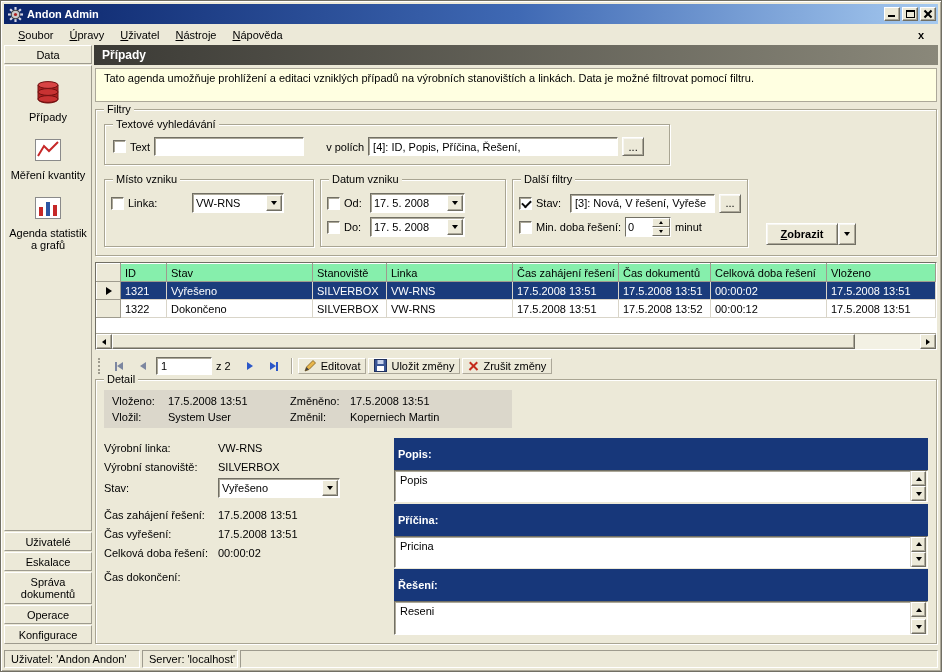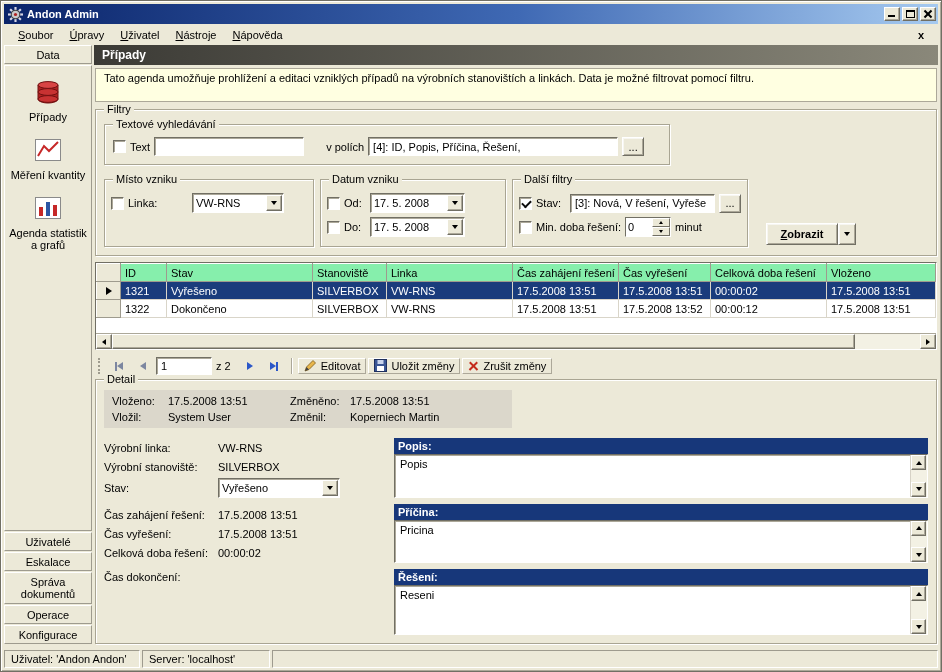--- a/index.html
+++ b/index.html
@@ -104,31 +104,31 @@
 .detail{flex:1;margin:0 1px 2px;padding:10px 8px 8px;display:flex;flex-direction:column;min-height:0}
 .meta-panel{width:408px;background:#DBD7CB;padding:5px 8px;display:grid;grid-template-columns:56px 122px 60px 1fr;row-gap:4px;margin:0 0 10px;flex:0 0 auto}
 .detail-body{flex:1;display:flex;min-height:0;gap:14px}
 .dleft{width:276px;flex:0 0 auto}
 .drow{display:flex;align-items:center;min-height:19px}
 .dl{width:114px;flex:0 0 auto}
 .dleft .combo{width:122px}
 .gap6{height:5px}
 .dright{flex:1;display:flex;flex-direction:column;min-width:0}
 .txt-section{display:flex;flex-direction:column;flex:1;min-height:0}
-.txt-header{height:16px;background:#17377A;color:#fff;display:flex;align-items:center;padding:0 4px;font-weight:bold;flex:0 0 auto}
+.txt-header{height:32px;background:#17377A;color:#fff;display:flex;align-items:center;padding:0 4px;font-weight:bold;flex:0 0 auto}
 .txt-box{flex:1;display:flex;background:#fff;margin-bottom:6px;min-height:32px}
 .txt-section:last-child .txt-box{margin-bottom:0}
 .txt-content{flex:1;padding:3px 5px;overflow:hidden}
 .vscroll{width:17px;display:flex;flex-direction:column;background:#F3F1E4;border-left:1px solid #D6D2C6}
 .vscroll .sbtn{width:15px}
 .vtrack{flex:1}
 
 .statusbar{height:22px;display:flex;gap:2px;align-items:flex-end;padding-top:3px;flex:0 0 auto}
 .sb-panel{height:18px;border:1px solid;border-color:#9E9B8E #fff #fff #9E9B8E;display:flex;align-items:center;padding:0 6px;white-space:nowrap;overflow:hidden}
-.sb-user{width:136px}.sb-server{width:128px}.sb-fill{flex:1}
+.sb-user{width:136px}.sb-server{width:96px}.sb-fill{flex:1}
 </style>
 </head>
 <body>
 
 <div class="window">
 
   <div class="titlebar">
     <span class="title-icon">
       <svg width="15" height="15" viewBox="0 0 14 14">
           <g stroke="#D8D8E8" stroke-width="2">
@@ -319,21 +319,21 @@
                 <col>
             </colgroup>
             <thead>
               <tr>
                 <th class="sel"></th>
                 <th>ID</th>
                 <th>Stav</th>
                 <th>Stanoviště</th>
                 <th>Linka</th>
                 <th>Čas zahájení řešení</th>
-                <th>Čas vyřešení</th>
+                <th>Čas dokumentů</th>
                 <th>Celková doba řešení</th>
                 <th>Vloženo</th>
               </tr>
             </thead>
             <tbody>
               <tr class="selected">
                 <td class="sel"><span class="row-arrow"></span></td>
                 <td>1321</td>
                 <td>Vyřešeno</td>
                 <td>SILVERBOX</td>

